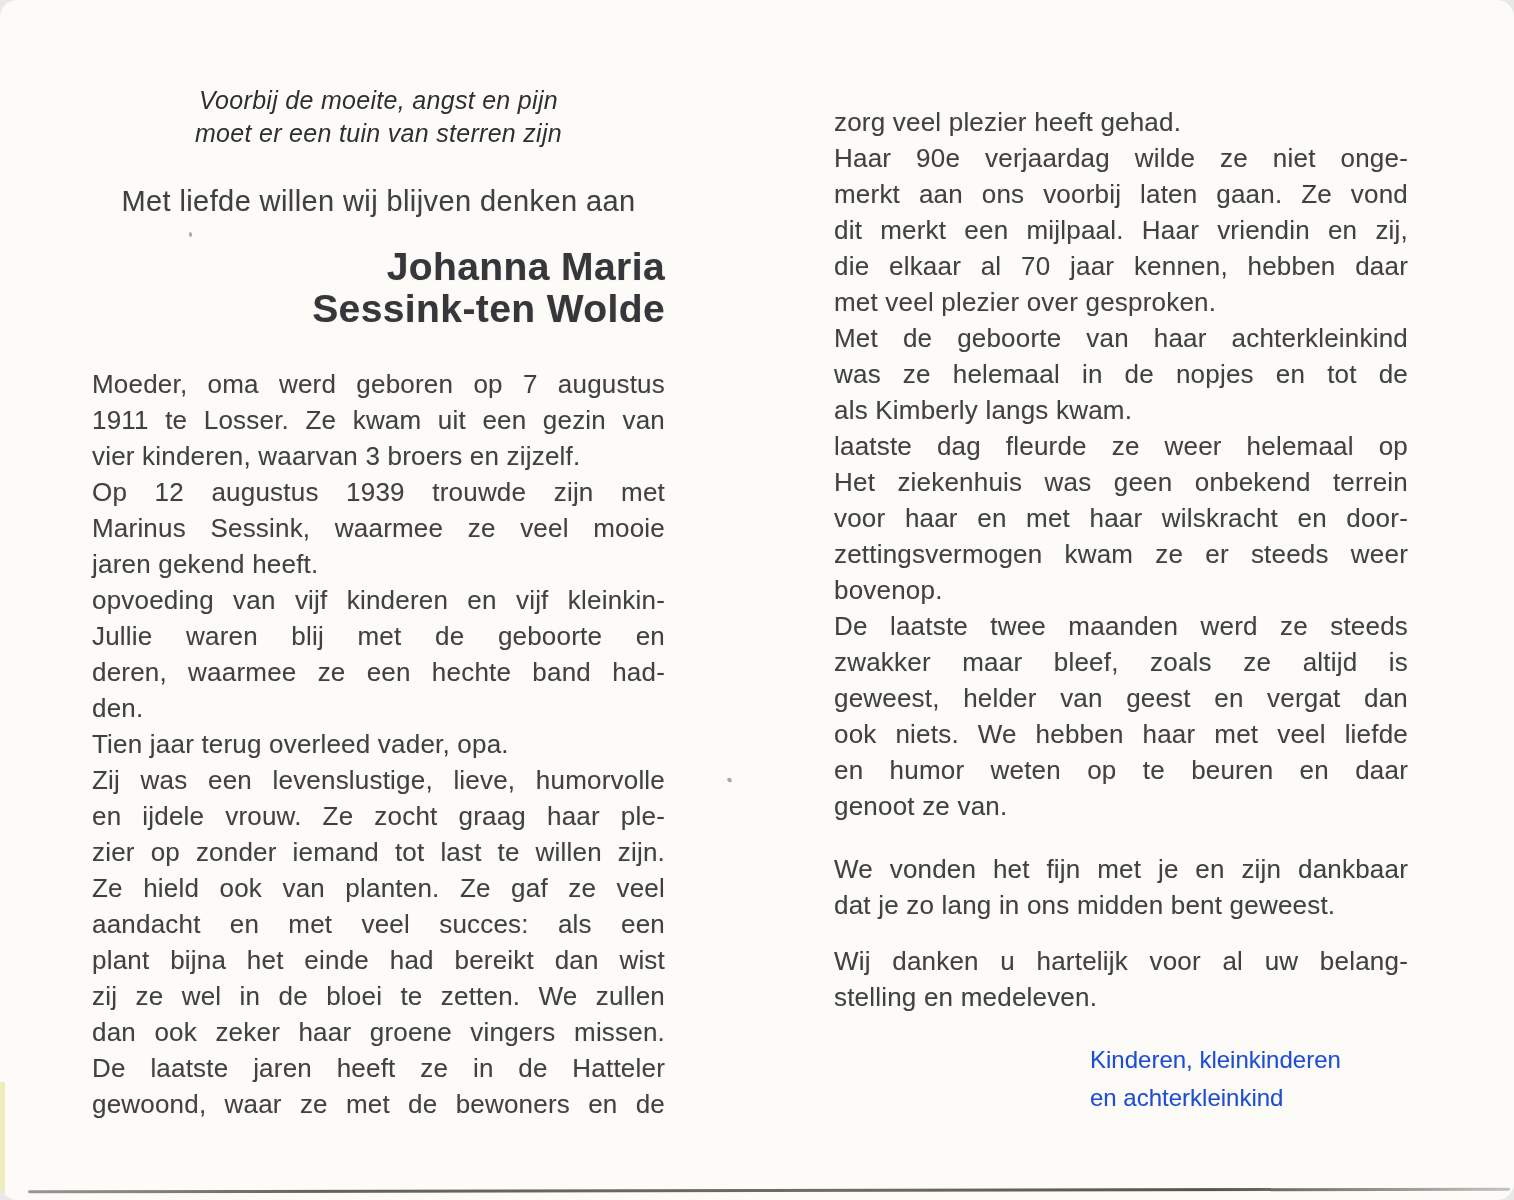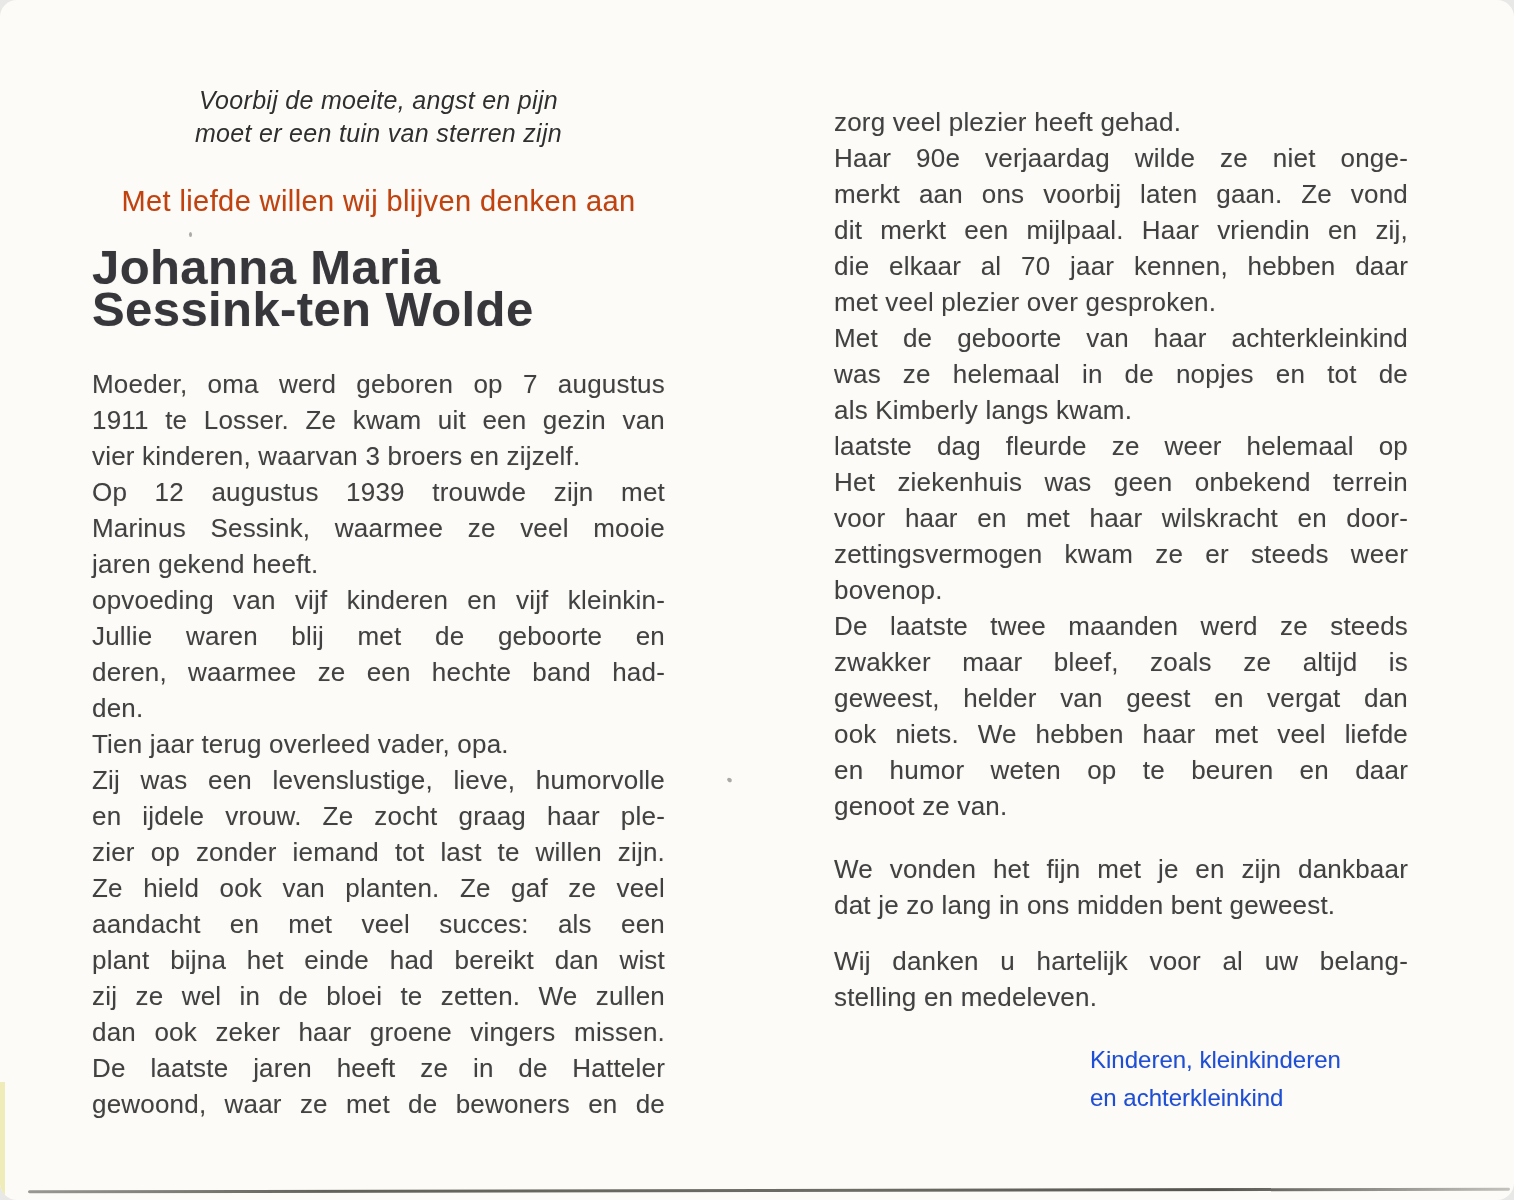--- a/index.html
+++ b/index.html
@@ -36,30 +36,30 @@
     line-height: 33px;
     text-align: center;
     color: #2f2f2f;
     letter-spacing: 0.3px;
   }
   .intro {
     margin-top: 34px;
     font-size: 29px;
     line-height: 34px;
     text-align: center;
-    color: #c2410c;
+    color: #404040;
     letter-spacing: 0.4px;
     text-shadow: 0 0 1px rgba(90,90,90,0.25);
   }
   .name {
     margin-top: 28px;
-    font-size: 49px;
+    font-size: 39px;
     line-height: 42px;
     font-weight: bold;
-    text-align: left;
+    text-align: right;
     color: #37373b;
     letter-spacing: 0.4px;
     text-shadow: 0 0 1px rgba(70,70,80,0.35);
   }
   .body-block {
     font-size: 26px;
     line-height: 36px;
     letter-spacing: 0.2px;
     color: #414141;
     text-shadow: 0 0 1px rgba(95,95,95,0.25);

